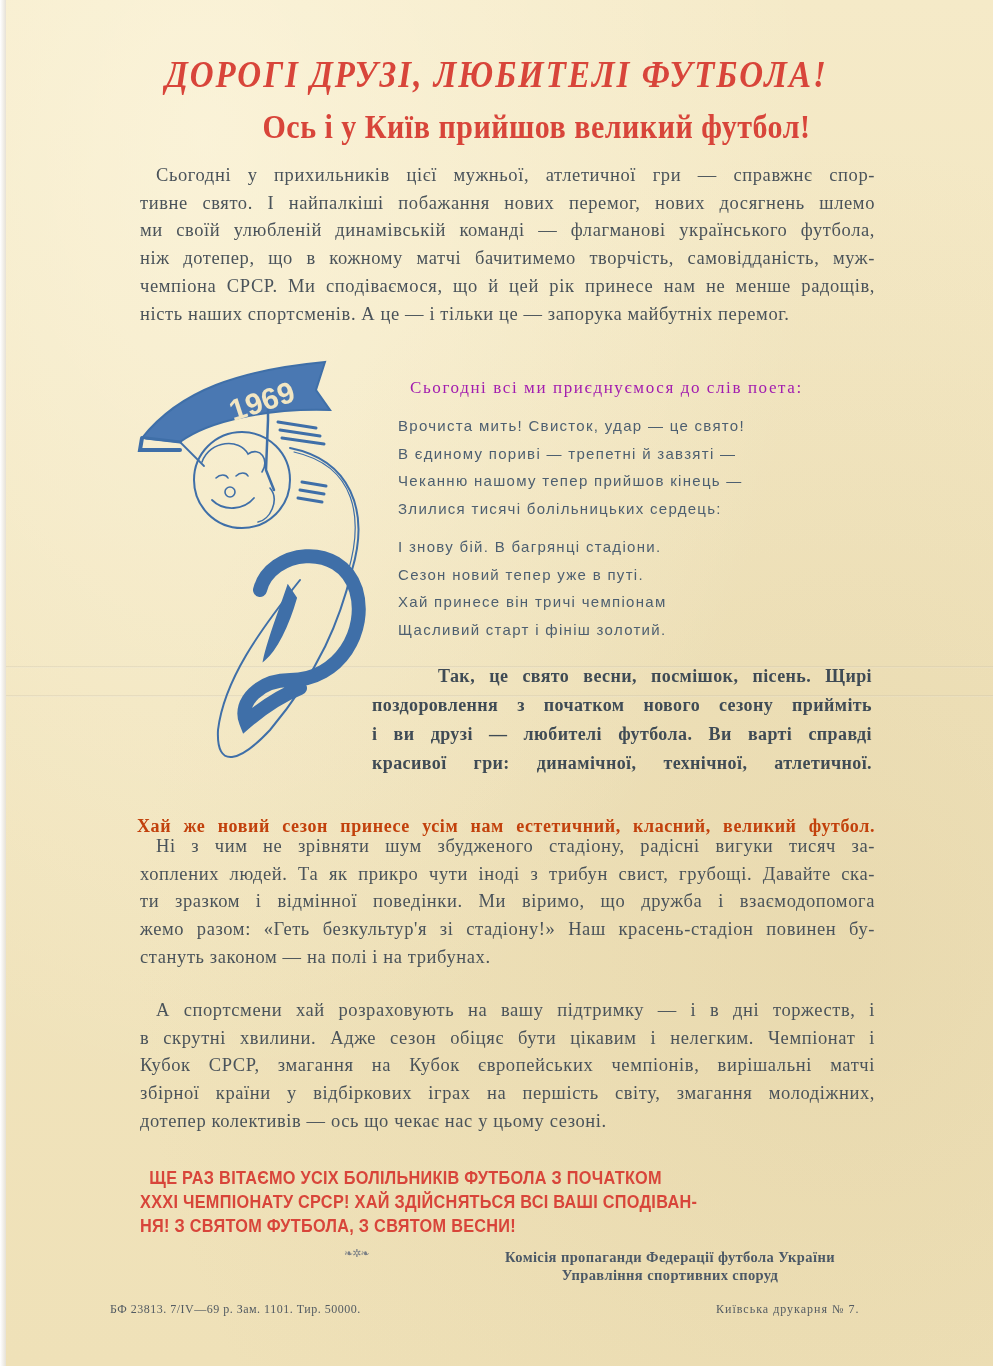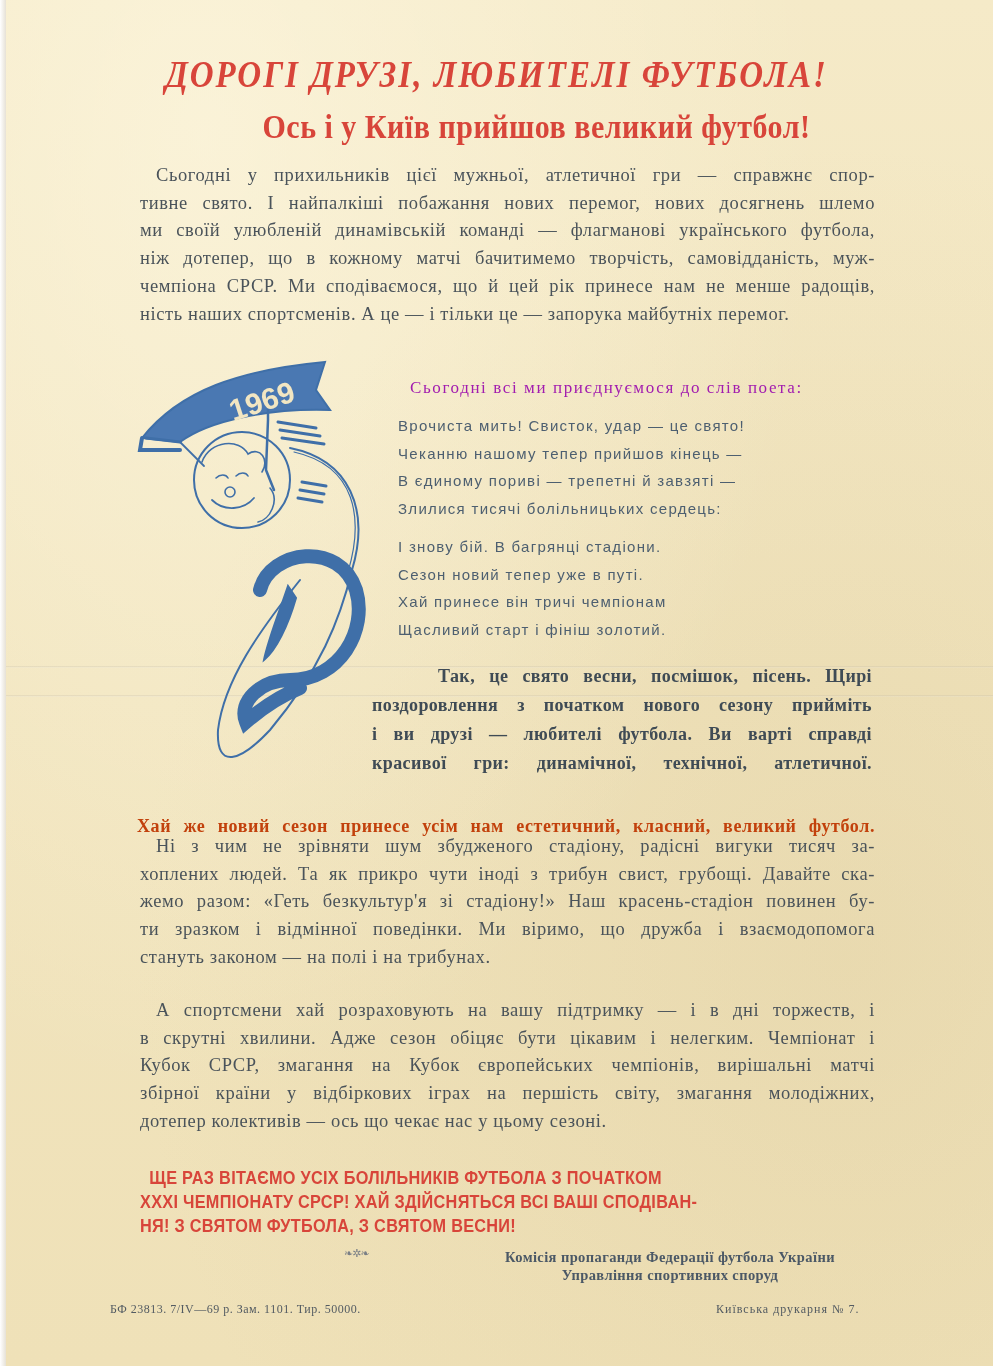--- a/index.html
+++ b/index.html
@@ -142,44 +142,44 @@
       <path d="M168 236 C160 260 148 290 144 310 C156 300 168 276 176 248 Z" fill="#3f6fa8" stroke-width="2"></path>
     </g>
     <text x="108" y="62" fill="#f2e6c2" font-family="Liberation Sans, sans-serif" font-size="30" font-weight="bold" transform="rotate(-18 140 50)">1969</text>
   </svg>
 </div>
 
 <div class="intro">Сьогодні всі ми приєднуємося до слів поета:</div>
 
 <div class="poem poem1">
   <span class="ln">Врочиста мить! Свисток, удар — це свято!</span>
+  <span class="ln">В єдиному пориві — трепетні й завзяті —</span>
   <span class="ln">Чеканню нашому тепер прийшов кінець —</span>
-  <span class="ln">В єдиному пориві — трепетні й завзяті —</span>
   <span class="ln">Злилися тисячі болільницьких сердець:</span>
 </div>
 <div class="poem poem2">
   <span class="ln">І знову бій. В багрянці стадіони.</span>
   <span class="ln">Сезон новий тепер уже в путі.</span>
   <span class="ln">Хай принесе він тричі чемпіонам</span>
   <span class="ln">Щасливий старт і фініш золотий.</span>
 </div>
 
 <div class="para p2">
   <span class="ln">Так, це свято весни, посмішок, пісень. Щирі</span>
   <span class="ln">поздоровлення з початком нового сезону прийміть</span>
   <span class="ln">і ви друзі — любителі футбола. Ви варті справді</span>
   <span class="ln">красивої гри: динамічної, технічної, атлетичної.</span>
 </div>
 <div class="p2b">Хай же новий сезон принесе усім нам естетичний, класний, великий футбол.</div>
 
 <div class="para p3">
   <span class="ln">Ні з чим не зрівняти шум збудженого стадіону, радісні вигуки тисяч за-</span>
   <span class="ln">хоплених людей. Та як прикро чути іноді з трибун свист, грубощі. Давайте ска-</span>
+  <span class="ln">ти зразком і відмінної поведінки. Ми віримо, що дружба і взаємодопомога</span>
   <span class="ln">жемо разом: «Геть безкультур'я зі стадіону!» Наш красень-стадіон повинен бу-</span>
-  <span class="ln">ти зразком і відмінної поведінки. Ми віримо, що дружба і взаємодопомога</span>
   <span class="ln last">стануть законом — на полі і на трибунах.</span>
 </div>
 
 <div class="para p4">
   <span class="ln">А спортсмени хай розраховують на вашу підтримку — і в дні торжеств, і</span>
   <span class="ln">в скрутні хвилини. Адже сезон обіцяє бути цікавим і нелегким. Чемпіонат і</span>
   <span class="ln">Кубок СРСР, змагання на Кубок європейських чемпіонів, вирішальні матчі</span>
   <span class="ln">збірної країни у відбіркових іграх на першість світу, змагання молодіжних,</span>
   <span class="ln last">дотепер колективів — ось що чекає нас у цьому сезоні.</span>
 </div>

